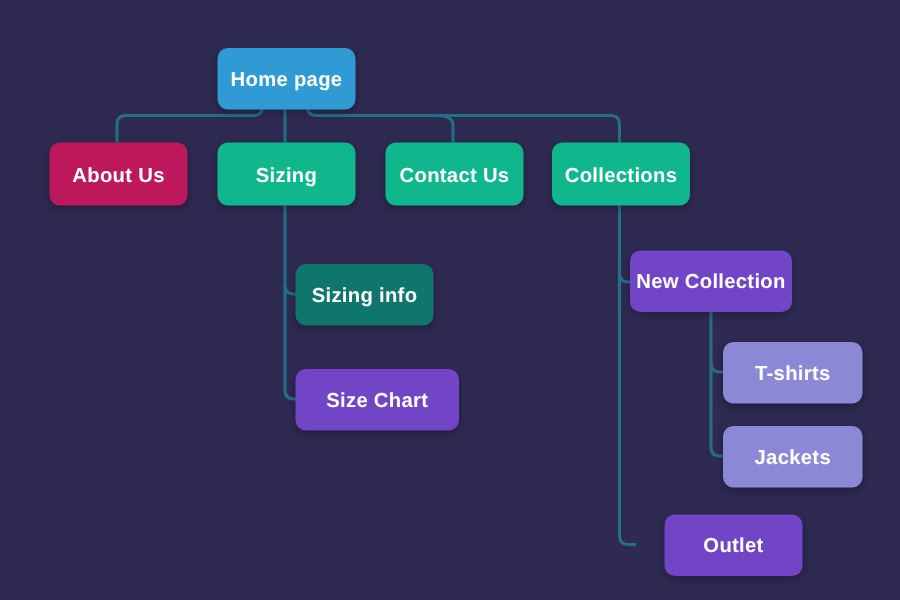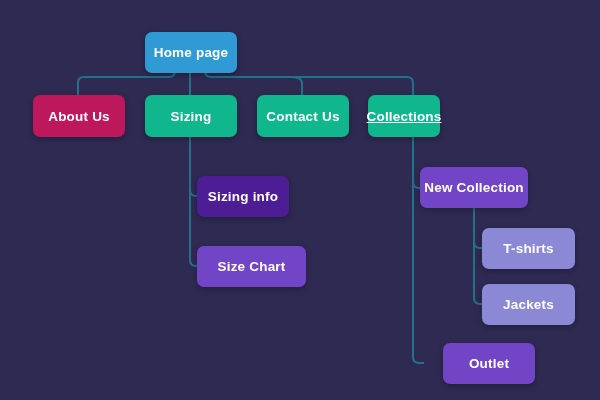--- a/index.html
+++ b/index.html
@@ -20,21 +20,21 @@
     letter-spacing:.2px;
     box-shadow:0 2px 6px rgba(0,0,0,.28);
     cursor:pointer;
     white-space:nowrap;
   }
   
   .n-home          {left:145px;top:21px; width:92px; height:41px;}
   .n-about         {left:33px; top:95px; width:92px; height:42px;}
   .n-sizing        {left:145px;top:95px; width:92px; height:42px;}
   .n-contact       {left:257px;top:95px; width:92px; height:42px;}
-  .n-collections   {left:368px;top:95px; width:72px; height:42px;text-decoration:underline;}
+  .n-collections   {left:368px;top:95px; width:92px; height:42px;}
   .n-sizing-info   {left:197px;top:176px;width:92px; height:41px;}
   .n-size-chart    {left:197px;top:246px;width:109px; height:41px;}
   .n-new-collection{left:420px;top:167px;width:108px;height:41px;}
   .n-tshirts       {left:482px;top:228px;width:93px; height:41px;}
   .n-jackets       {left:482px;top:284px;width:93px; height:41px;}
   .n-outlet        {left:443px;top:343px;width:92px; height:41px;}
 </style>
 </head>
 <body>
 
@@ -68,21 +68,21 @@
   </div>
 
   <div class="node n-sizing" style="background: rgb(16, 183, 140);">
     <span>Sizing</span>
   </div>
 
   <div class="node n-collections" style="background: rgb(16, 183, 140);">
     <span>Collections</span>
   </div>
 
-  <div class="node n-sizing-info" style="background: #4c1d95;">
+  <div class="node n-sizing-info" style="background: #0f766e;">
     <span>Sizing info</span>
   </div>
 
   <div class="node n-size-chart" style="background: rgb(114, 69, 198);">
     <span>Size Chart</span>
   </div>
 
   <div class="node n-new-collection" style="background: rgb(114, 69, 198);">
     <span>New Collection</span>
   </div>

